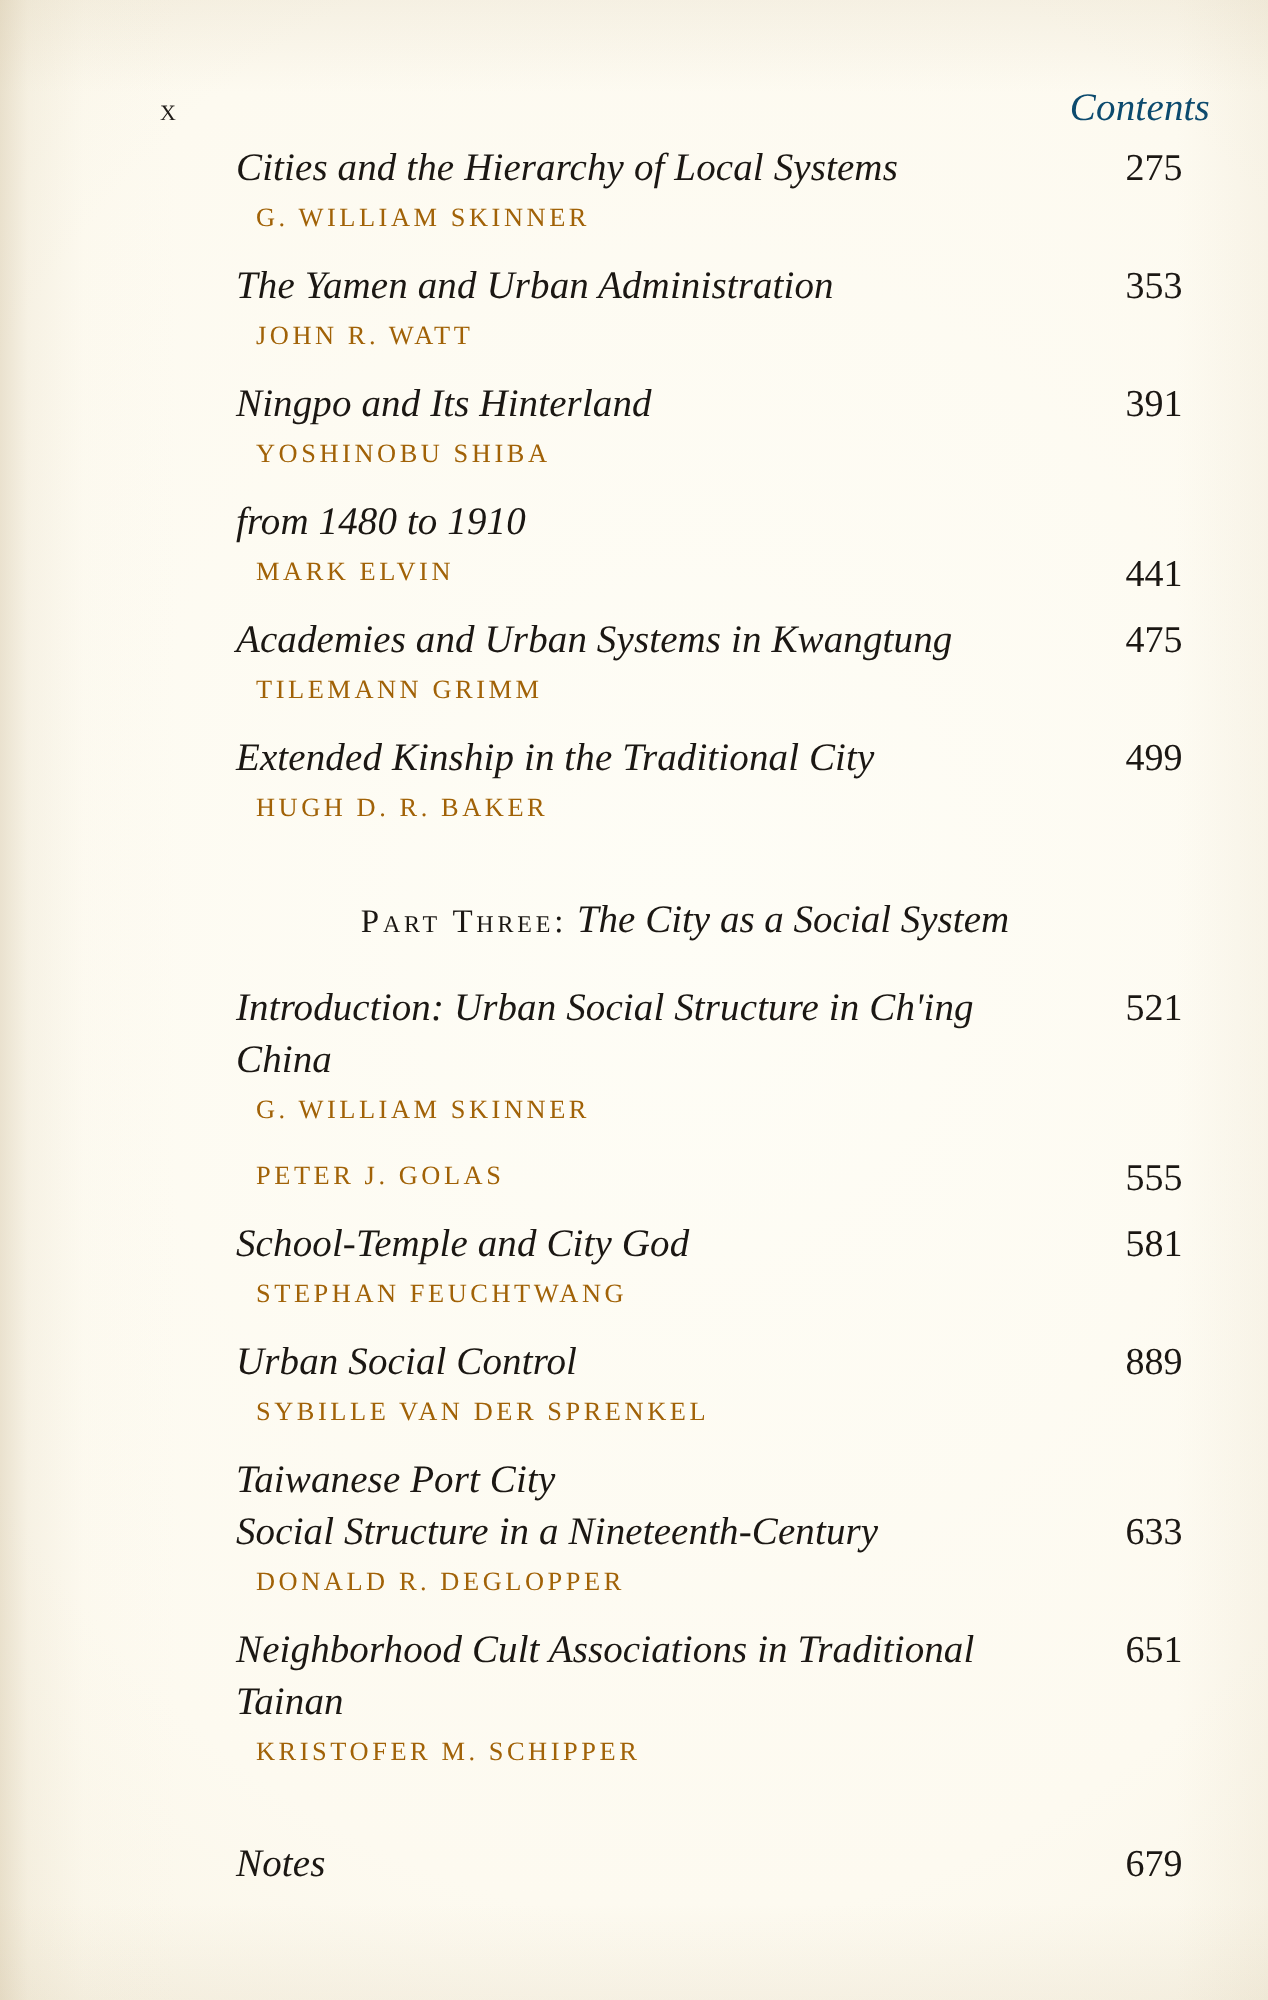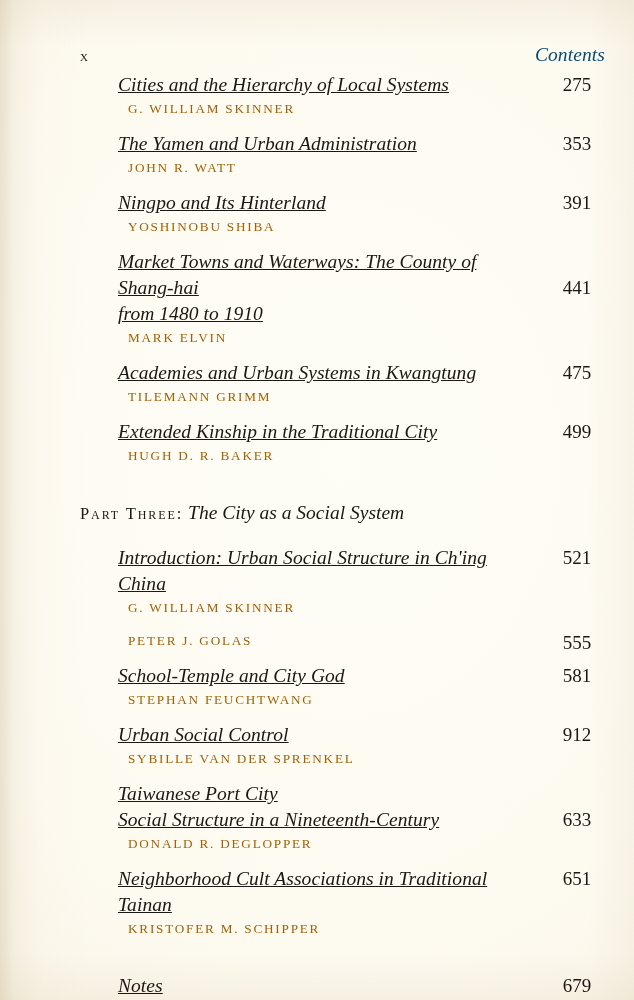--- a/index.html
+++ b/index.html
@@ -92,21 +92,20 @@
   }
   .entry.tight { padding-bottom: 6px; }
 
   .entry-title {
     font-style: italic;
     font-size: 19.5px;
     line-height: 26px;
     letter-spacing: 0.003em;
     color: #1b1713;
     padding-right: 78px;
-    text-decoration: underline;
   }
   .entry-title .line { display: block; }
 
   .entry-author {
     font-size: 13.2px;
     line-height: 21px;
     letter-spacing: 0.135em;
     margin-left: 10px;
     color: #a16207;
     text-transform: uppercase;
@@ -127,20 +126,21 @@
   }
   
   .entry-page.second-line { top: 26px; }
 
   
   .part-heading {
     margin: 22px 29px 18px 80px;
     font-size: 19.5px;
     line-height: 26px;
     color: #1b1713;
+    text-align: center;
   }
   .part-label {
     font-variant: small-caps;
     font-style: normal;
     font-size: 16.5px;
     letter-spacing: 0.115em;
   }
   .part-title {
     font-style: italic;
     font-size: 19.5px;
@@ -181,21 +181,20 @@
         </div>
         <div class="entry">
           <div class="entry-title">
             <span class="line">Ningpo and Its Hinterland</span>
           </div>
           <div class="entry-author">Yoshinobu Shiba</div>
           <div class="entry-page">391</div>
         </div>
         <div class="entry">
           <div class="entry-title">
-            <span class="line">Market Towns and Waterways: The County of Shang-hai</span>
             <span class="line">from 1480 to 1910</span>
           </div>
           <div class="entry-author">Mark Elvin</div>
           <div class="entry-page second-line">441</div>
         </div>
         <div class="entry">
           <div class="entry-title">
             <span class="line">Academies and Urban Systems in Kwangtung</span>
           </div>
           <div class="entry-author">Tilemann Grimm</div>
@@ -232,21 +231,21 @@
             <span class="line">School-Temple and City God</span>
           </div>
           <div class="entry-author">Stephan Feuchtwang</div>
           <div class="entry-page">581</div>
         </div>
         <div class="entry">
           <div class="entry-title">
             <span class="line">Urban Social Control</span>
           </div>
           <div class="entry-author">Sybille van der Sprenkel</div>
-          <div class="entry-page">912</div>
+          <div class="entry-page">889</div>
         </div>
         <div class="entry">
           <div class="entry-title">
             <span class="line">Taiwanese Port City</span>
             <span class="line">Social Structure in a Nineteenth-Century</span>
           </div>
           <div class="entry-author">Donald R. DeGlopper</div>
           <div class="entry-page second-line">633</div>
         </div>
         <div class="entry">

